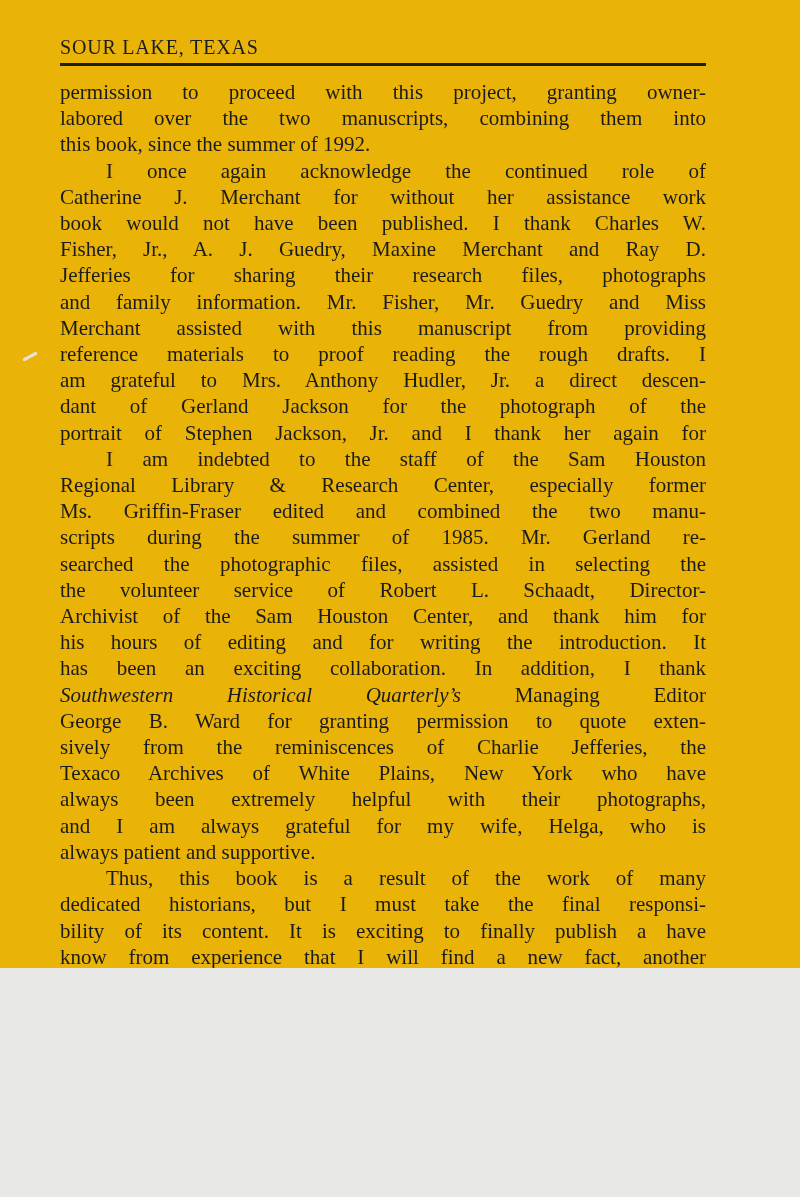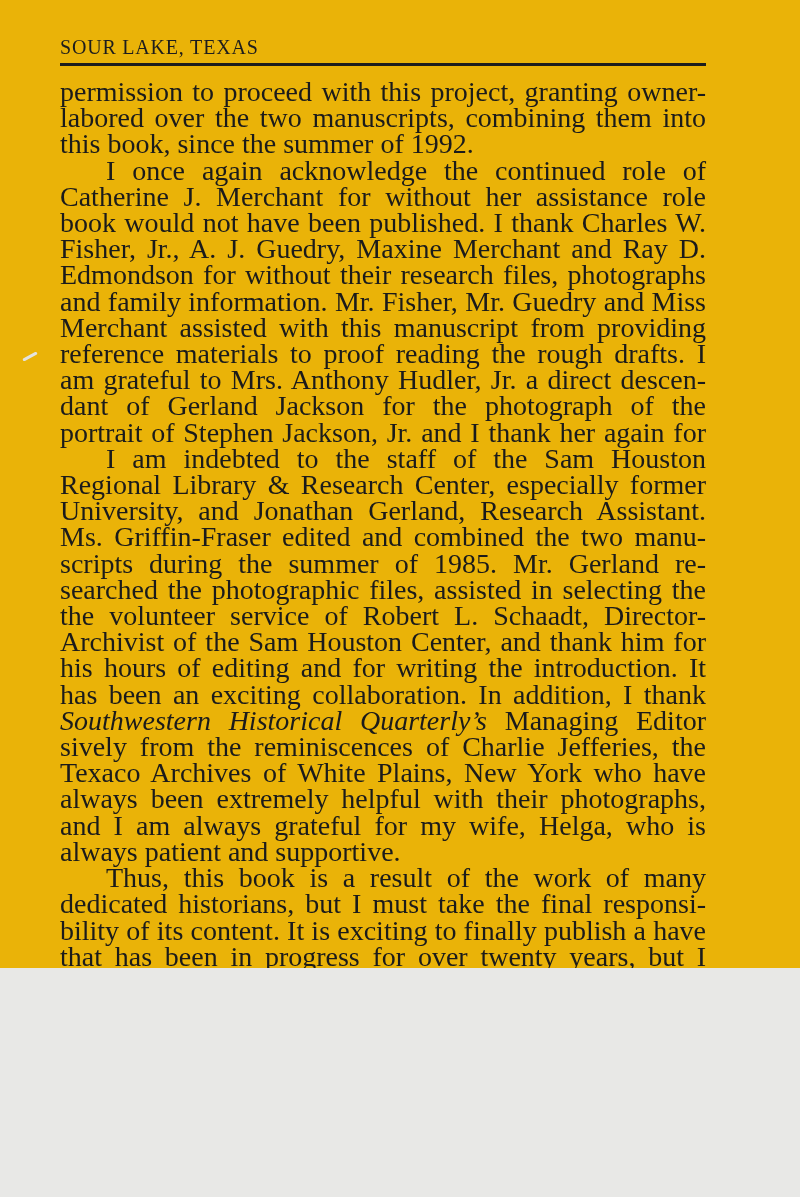--- a/index.html
+++ b/index.html
@@ -42,21 +42,21 @@
     color: #1d1d1d;
     white-space: nowrap;
   }
   .header-rule {
     margin-top: 5px;
     height: 3px;
     background: #1d1d1d;
   }
   .body-text {
     margin-top: 13px;
-    font-size: 28px;
+    font-size: 21px;
     line-height: 26.2px;
     color: #1b1b1b;
   }
   .ln {
     text-align: justify;
     text-align-last: justify;
     -moz-text-align-last: justify;
     white-space: normal;
   }
   .ln.end {
@@ -94,56 +94,55 @@
     <div class="body-text">
 
       <div>
         <div class="ln">permission to proceed with this project, granting owner-</div>
         <div class="ln">labored over the two manuscripts, combining them into</div>
         <div class="ln end">this book, since the summer of 1992.</div>
       </div>
 
       <div>
         <div class="ln ind">I once again acknowledge the continued role of</div>
-        <div class="ln">Catherine J. Merchant for without her assistance role</div>
+        <div class="ln">Catherine J. Merchant for without her assistance work</div>
         <div class="ln">book would not have been published. I thank Charles W.</div>
         <div class="ln">Fisher, Jr., A. J. Guedry, Maxine Merchant and Ray D.</div>
-        <div class="ln">Edmondson for without their research files, photographs</div>
+        <div class="ln">Jefferies for sharing their research files, photographs</div>
         <div class="ln">and family information. Mr. Fisher, Mr. Guedry and Miss</div>
         <div class="ln">Merchant assisted with this manuscript from providing</div>
         <div class="ln">reference materials to proof reading the rough drafts. I</div>
         <div class="ln">am grateful to Mrs. Anthony Hudler, Jr. a direct descen-</div>
         <div class="ln">dant of Gerland Jackson for the photograph of the</div>
         <div class="ln">portrait of Stephen Jackson, Jr. and I thank her again for</div>
       </div>
 
       <div>
         <div class="ln ind">I am indebted to the staff of the Sam Houston</div>
         <div class="ln">Regional Library &amp; Research Center, especially former</div>
-        <div class="ln">University, and Jonathan Gerland, Research Assistant.</div>
         <div class="ln">Ms. Griffin-Fraser edited and combined the two manu-</div>
         <div class="ln">scripts during the summer of 1985. Mr. Gerland re-</div>
         <div class="ln">searched the photographic files, assisted in selecting the</div>
         <div class="ln">the volunteer service of Robert L. Schaadt, Director-</div>
         <div class="ln">Archivist of the Sam Houston Center, and thank him for</div>
         <div class="ln">his hours of editing and for writing the introduction. It</div>
         <div class="ln">has been an exciting collaboration. In addition, I thank</div>
         <div class="ln"><span class="it">Southwestern Historical Quarterly’s</span><span> Managing Editor</span></div>
+        <div class="ln">George B. Ward for granting permission to quote exten-</div>
         <div class="ln">sively from the reminiscences of Charlie Jefferies, the</div>
         <div class="ln">Texaco Archives of White Plains, New York who have</div>
         <div class="ln">always been extremely helpful with their photographs,</div>
         <div class="ln">and I am always grateful for my wife, Helga, who is</div>
         <div class="ln end">always patient and supportive.</div>
       </div>
 
       <div>
         <div class="ln ind">Thus, this book is a result of the work of many</div>
         <div class="ln">dedicated historians, but I must take the final responsi-</div>
         <div class="ln">bility of its content. It is exciting to finally publish a have</div>
-        <div class="ln">that has been in progress for over twenty years, but I</div>
         <div class="ln">know from experience that I will find a new fact, another</div>
       </div>
 
     </div>
   </div>
 
   <div class="page-number">vi</div>
 
 </div>
 

